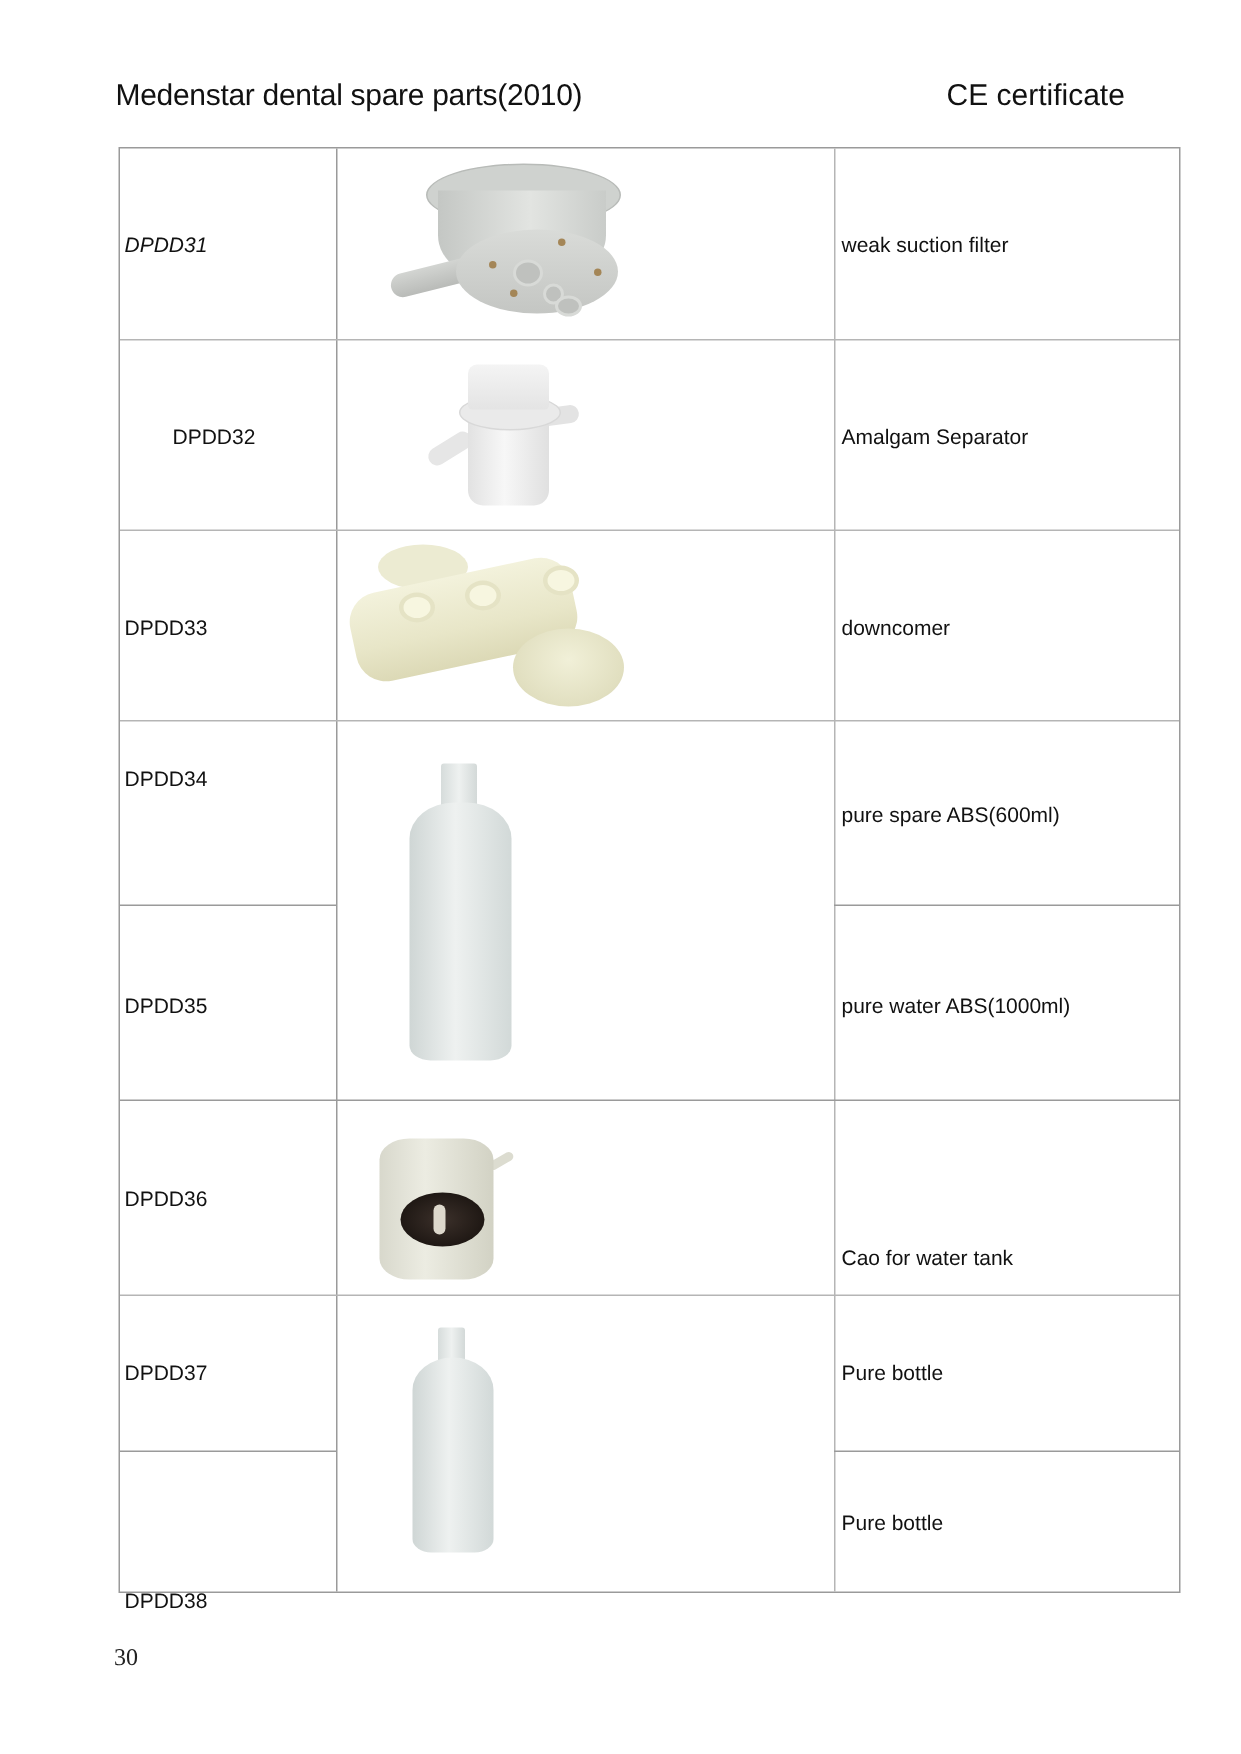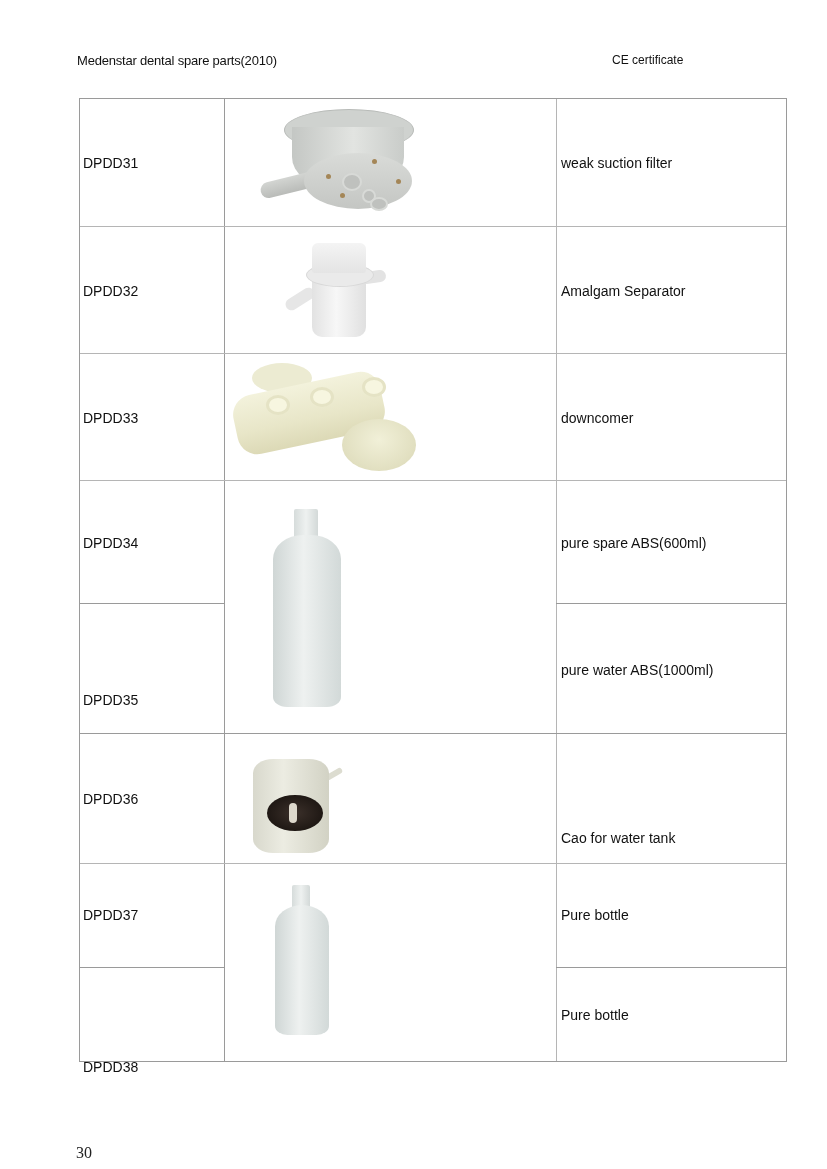--- a/index.html
+++ b/index.html
@@ -1,19 +1,19 @@
 <!DOCTYPE html>
 <html><head>
   <meta charset="utf-8">
   <style>
     html, body { margin: 0; padding: 0; background: #ffffff; }
     body { width: 827px; height: 1169px; position: relative; overflow: hidden; font-family: "Liberation Sans", sans-serif; color: #111; }
-    .hdr-left { position: absolute; left: 77px; top: 53px; font-size: 13px; letter-spacing: -0.2px; }
-    .hdr-right { position: absolute; left: 612px; top: 53px; font-size: 12px; }
-    .page-num { position: absolute; left: 76px; top: 1097px; font-family: "Liberation Serif", serif; font-size: 16px; color: #222; margin-top: 47px; }
+    .hdr-left { position: absolute; left: 77px; top: 53px; font-size: 20px; letter-spacing: -0.2px; }
+    .hdr-right { position: absolute; left: 631px; top: 53px; font-size: 20px; }
+    .page-num { position: absolute; left: 76px; top: 1097px; font-family: "Liberation Serif", serif; font-size: 16px; color: #222; }
 
     .tbl { position: absolute; left: 79px; top: 98px; width: 708px; height: 964px; border: 1px solid #9a9a9a; box-sizing: border-box; }
     .hline, .vline { position: absolute; background: #9a9a9a; }
     .hline { height: 1px; }
     .vline { width: 1px; }
 
     .code { position: absolute; left: 3px; font-size: 14px; line-height: 16px; }
     .desc { position: absolute; left: 481px; font-size: 14px; line-height: 16px; }
 
     .img { position: absolute; }
@@ -62,59 +62,59 @@
   <div class="hline" style="left:0; width:706px; top:127px; background:#b5b5b5;"></div>
   <div class="hline" style="left:0; width:706px; top:254px; background:#b5b5b5;"></div>
   <div class="hline" style="left:0; width:706px; top:381px; background:#b5b5b5;"></div>
   <div class="hline" style="left:0; width:144px; top:504px;"></div>
   <div class="hline" style="left:476px; width:230px; top:504px;"></div>
   <div class="hline" style="left:0; width:706px; top:634px;"></div>
   <div class="hline" style="left:0; width:706px; top:764px; background:#b5b5b5;"></div>
   <div class="hline" style="left:0; width:144px; top:868px;"></div>
   <div class="hline" style="left:476px; width:230px; top:868px;"></div>
 
-  <div class="code" style="top:56px;">DPDD31</div>
+  <div class="code" style="top:56px;font-style:italic;">DPDD31</div>
   <div class="img" style="left:162px; top:6px; width:200px; height:118px;">
     <div class="wsf-rim"></div>
     <div class="wsf-body"></div>
     <div class="wsf-arm"></div>
     <div class="wsf-disc"></div>
     <div class="wsf-port" style="left:100px; top:68px; width:16px; height:14px;"></div>
     <div class="wsf-port" style="left:120px; top:84px; width:10px; height:10px;"></div>
     <div class="wsf-port" style="left:128px; top:92px; width:14px; height:10px;"></div>
     <div class="wsf-dot" style="left:84px; top:69px;"></div>
     <div class="wsf-dot" style="left:130px; top:54px;"></div>
     <div class="wsf-dot" style="left:154px; top:74px;"></div>
     <div class="wsf-dot" style="left:98px; top:88px;"></div>
   </div>
   <div class="desc" style="top:56px;">weak suction filter</div>
 
-  <div class="code" style="top:184px;">DPDD32</div>
+  <div class="code" style="top:184px;margin-left:32px;">DPDD32</div>
   <div class="img" style="left:162px; top:132px; width:200px; height:118px;">
     <div class="as-inlet-l"></div>
     <div class="as-inlet-r"></div>
     <div class="as-body"></div>
     <div class="as-ring"></div>
     <div class="as-cap"></div>
   </div>
   <div class="desc" style="top:184px;">Amalgam Separator</div>
 
   <div class="code" style="top:311px;">DPDD33</div>
   <div class="img" style="left:148px; top:258px; width:200px; height:120px;">
     <div class="dc-back"></div>
     <div class="dc-tube"></div>
     <div class="dc-port" style="left:38px; top:38px;"></div>
     <div class="dc-port" style="left:82px; top:30px;"></div>
     <div class="dc-port" style="left:134px; top:20px;"></div>
     <div class="dc-cap"></div>
   </div>
   <div class="desc" style="top:311px;">downcomer</div>
 
-  <div class="code" style="top:436px;text-align:right;">DPDD34</div>
-  <div class="code" style="top:593px;">DPDD35</div>
+  <div class="code" style="top:412px;text-align:right;">DPDD34</div>
+  <div class="code" style="top:563px;">DPDD35</div>
   <div class="img" style="left:190px; top:408px; width:80px; height:204px;">
     <div class="bt-neck" style="left:24px; top:2px; width:24px; height:30px;"></div>
     <div class="bt-body" style="left:3px; top:28px; width:68px; height:172px;"></div>
   </div>
   <div class="desc" style="top:436px;">pure spare ABS(600ml)</div>
   <div class="desc" style="top:563px;">pure water ABS(1000ml)</div>
 
   <div class="code" style="top:692px;">DPDD36</div>
   <div class="img" style="left:145px; top:638px; width:200px; height:124px;">
     <div class="cw-spout"></div>

